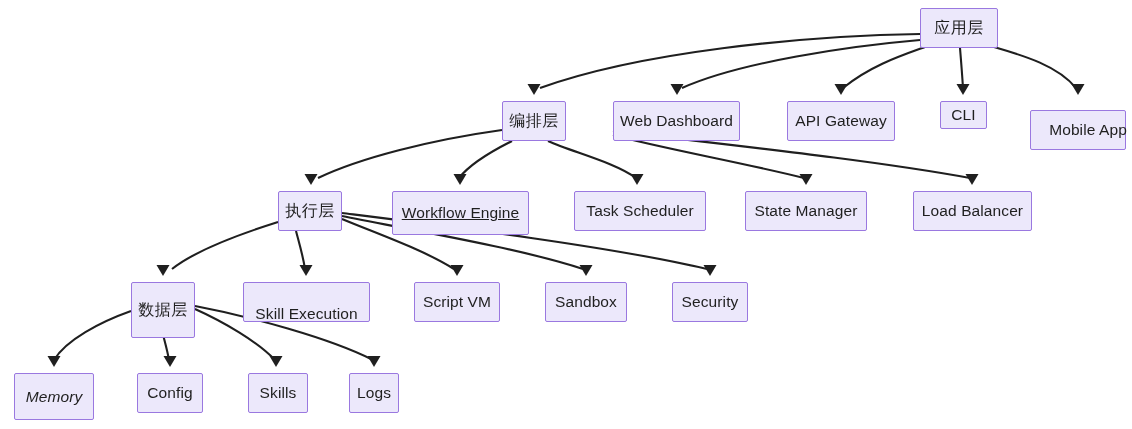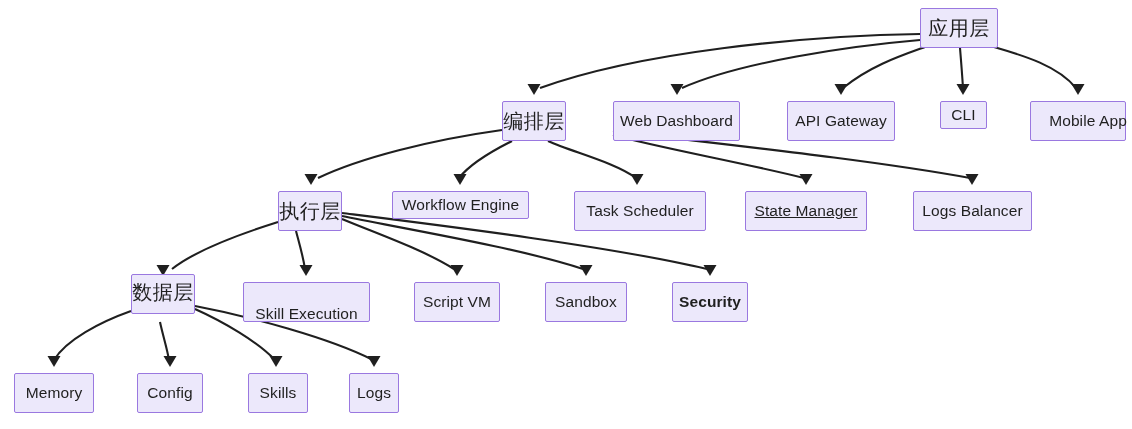--- a/index.html
+++ b/index.html
@@ -47,21 +47,21 @@
     line-height: 1;
     letter-spacing: 0.1px;
     white-space: nowrap;
     z-index: 2;
   }
   .node-label {
     display: block;
     padding: 0 2px;
   }
   .node.cjk .node-label {
-    font-size: 20px;
+    font-size: 16px;
     letter-spacing: 0.5px;
   }
 </style>
 </head>
 <body>
 
 <div id="diagram-root">
   <svg id="edge-layer" viewBox="0 0 1132 429" xmlns="http://www.w3.org/2000/svg">
       <path class="edge-path" d="M 920,34 C 800,36 640,52 540,88" stroke="#1f1f1f"></path>
       <path class="edge-path" d="M 920,40 C 850,46 740,62 682,88" stroke="#1f1f1f"></path>
@@ -111,54 +111,54 @@
       </div>
       <div class="node" style="left: 613px; top: 101px; width: 127px; height: 40px;">
         <span class="node-label">Web Dashboard</span>
       </div>
       <div class="node" style="left: 787px; top: 101px; width: 108px; height: 40px;">
         <span class="node-label">API Gateway</span>
       </div>
       <div class="node" style="left: 940px; top: 101px; width: 47px; height: 28px;">
         <span class="node-label">CLI</span>
       </div>
-      <div class="node" style="left: 1030px; top: 101px; width: 96px; height: 40px; padding-left: 20px;">
+      <div class="node" style="left: 1030px; top: 110px; width: 96px; height: 40px; padding-left: 20px;">
         <span class="node-label">Mobile App</span>
       </div>
       <div class="node cjk" style="left: 278px; top: 191px; width: 64px; height: 40px;">
         <span class="node-label">执行层</span>
       </div>
-      <div class="node" style="left: 392px; top: 191px; width: 137px; height: 28px;">
+      <div class="node" style="left: 392px; top: 191px; width: 137px; height: 44px; text-decoration: underline;">
         <span class="node-label">Workflow Engine</span>
       </div>
       <div class="node" style="left: 574px; top: 191px; width: 132px; height: 40px;">
         <span class="node-label">Task Scheduler</span>
       </div>
-      <div class="node" style="left: 745px; top: 191px; width: 122px; height: 40px; text-decoration: underline;">
+      <div class="node" style="left: 745px; top: 191px; width: 122px; height: 40px;">
         <span class="node-label">State Manager</span>
       </div>
       <div class="node" style="left: 913px; top: 191px; width: 119px; height: 40px;">
-        <span class="node-label">Logs Balancer</span>
+        <span class="node-label">Load Balancer</span>
       </div>
-      <div class="node cjk" style="left: 131px; top: 274px; width: 64px; height: 40px; font-family: Liberation Mono, monospace;">
+      <div class="node cjk" style="left: 131px; top: 282px; width: 64px; height: 56px;">
         <span class="node-label">数据层</span>
       </div>
       <div class="node" style="left: 243px; top: 282px; width: 127px; height: 40px; align-items: flex-end;">
         <span class="node-label">Skill Execution</span>
       </div>
       <div class="node" style="left: 414px; top: 282px; width: 86px; height: 40px;">
         <span class="node-label">Script VM</span>
       </div>
       <div class="node" style="left: 545px; top: 282px; width: 82px; height: 40px;">
         <span class="node-label">Sandbox</span>
       </div>
-      <div class="node" style="left: 672px; top: 282px; width: 76px; height: 40px; font-weight: bold;">
+      <div class="node" style="left: 672px; top: 282px; width: 76px; height: 40px;">
         <span class="node-label">Security</span>
       </div>
-      <div class="node" style="left: 14px; top: 373px; width: 80px; height: 40px;">
+      <div class="node" style="left: 14px; top: 373px; width: 80px; height: 47px; font-style: italic;">
         <span class="node-label">Memory</span>
       </div>
       <div class="node" style="left: 137px; top: 373px; width: 66px; height: 40px;">
         <span class="node-label">Config</span>
       </div>
       <div class="node" style="left: 248px; top: 373px; width: 60px; height: 40px;">
         <span class="node-label">Skills</span>
       </div>
       <div class="node" style="left: 349px; top: 373px; width: 50px; height: 40px;">
         <span class="node-label">Logs</span>

